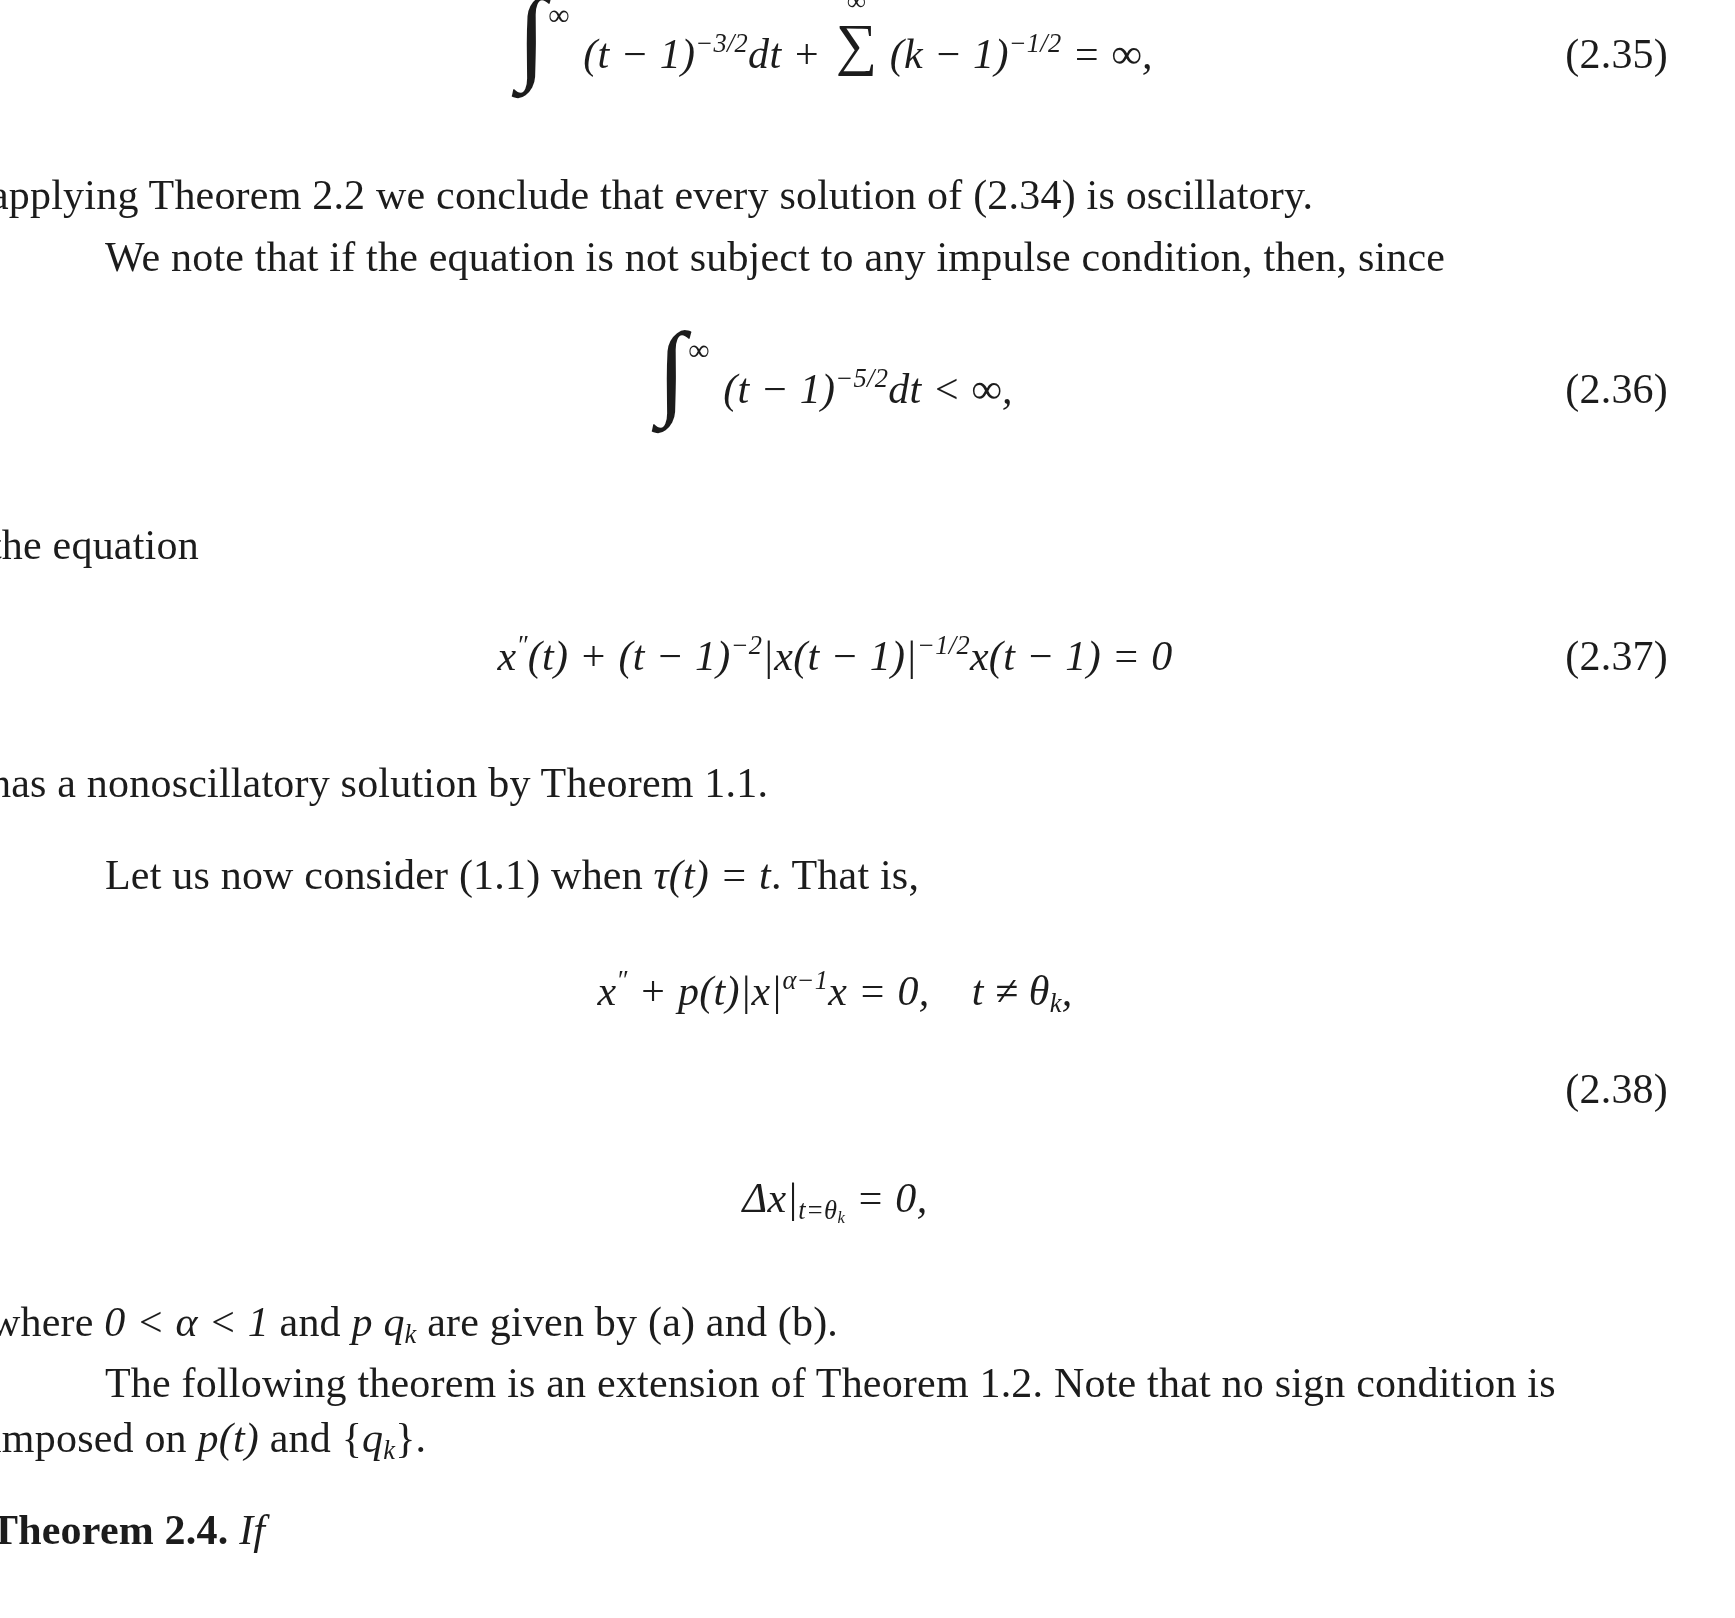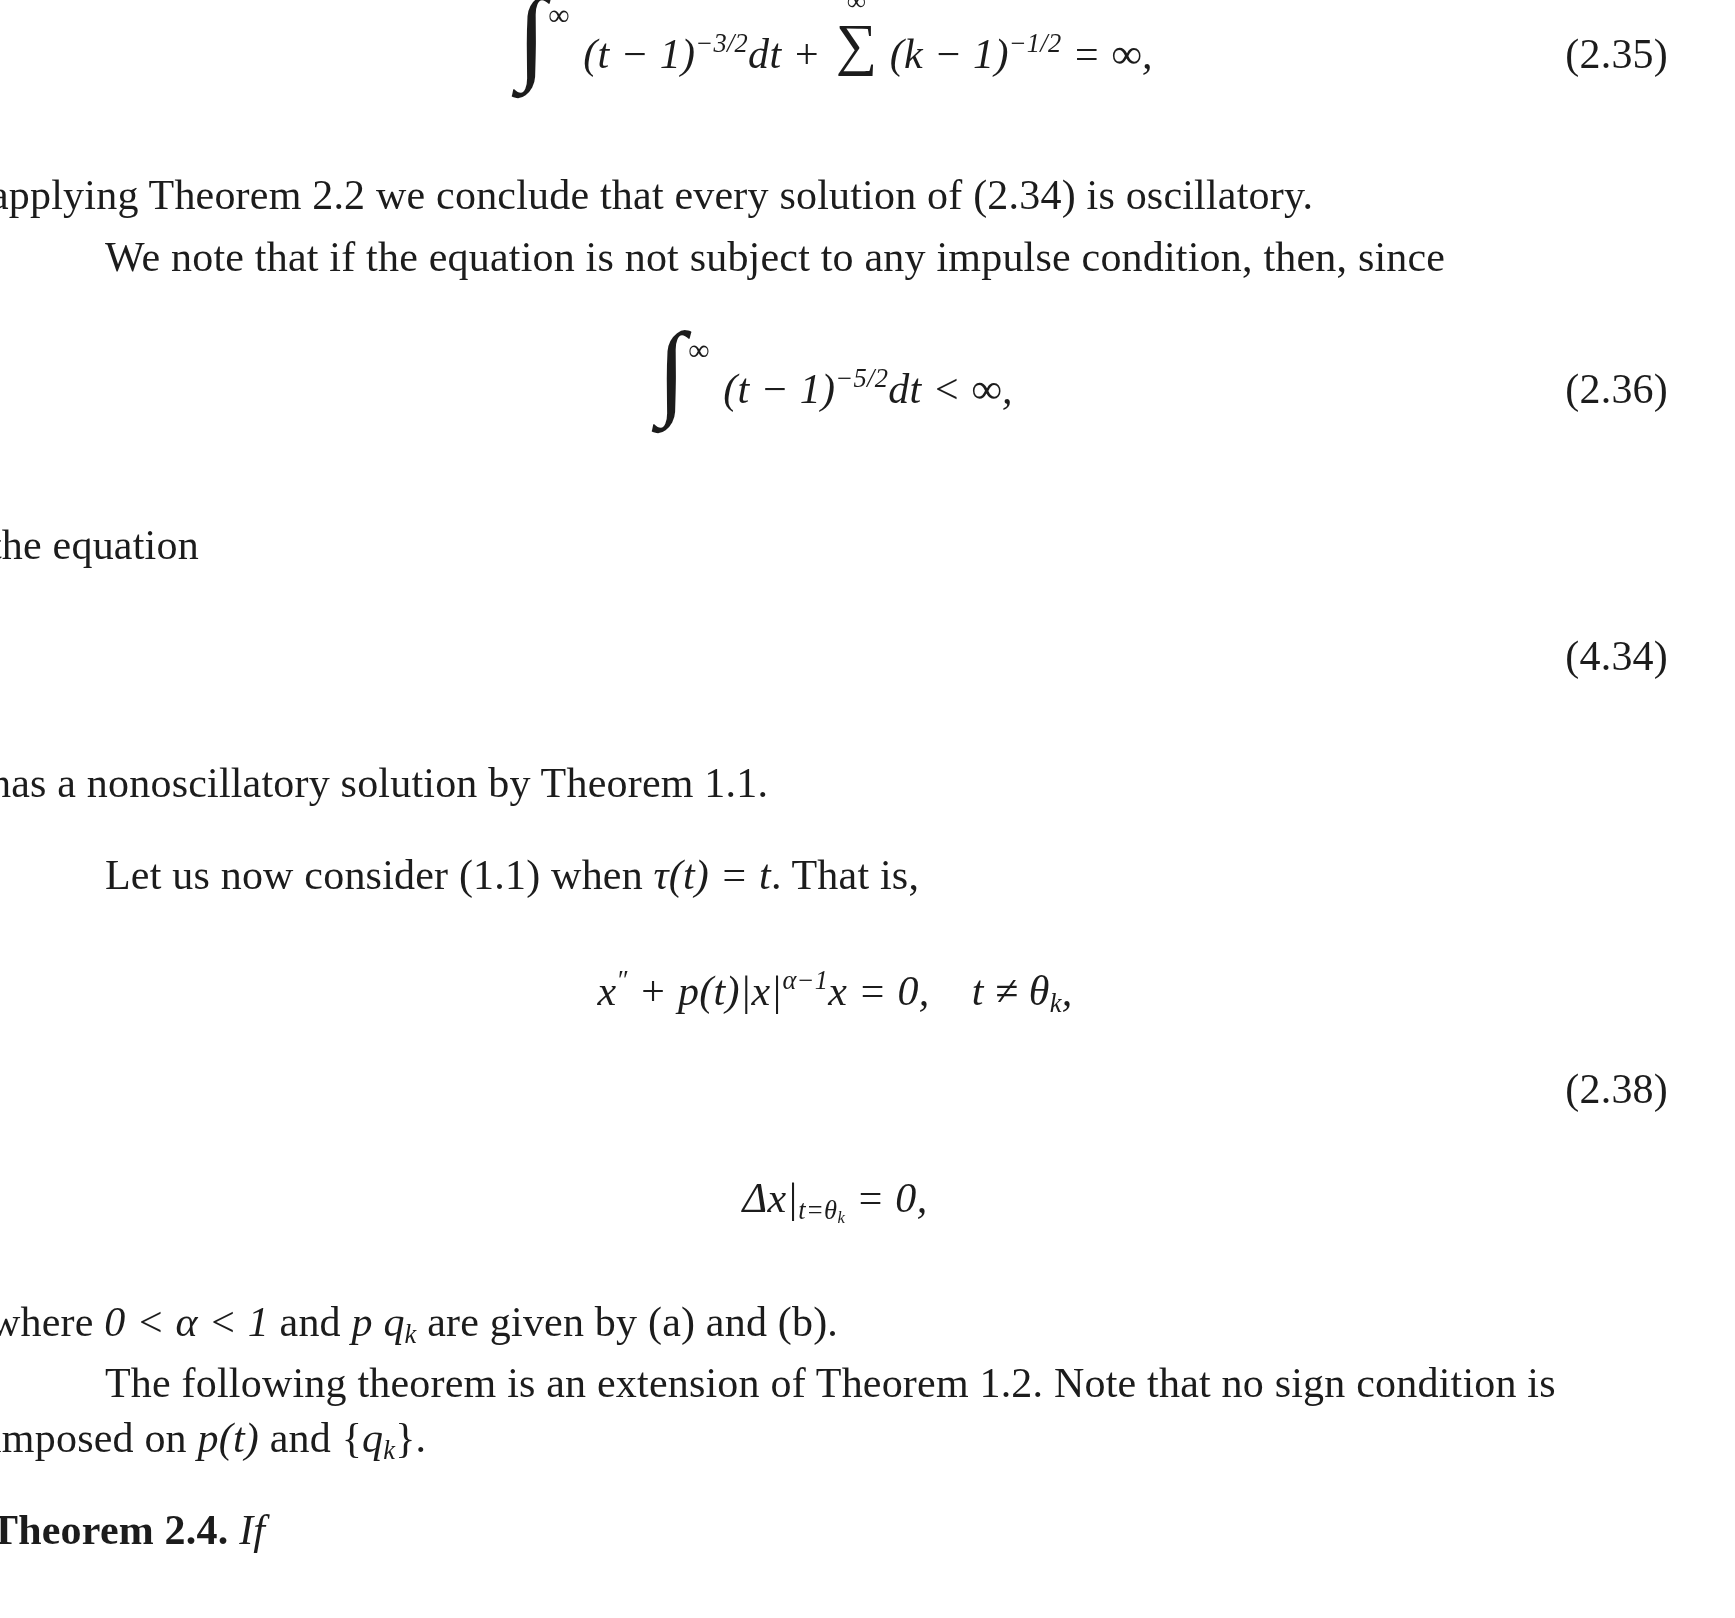--- a/index.html
+++ b/index.html
@@ -125,21 +125,22 @@
   <div class="para indent" style="top:229px">We note that if the equation is not subject to any impulse condition, then, since</div>
 
   <div class="eqrow" style="top:364px">
     <span class="math"><span class="intop"><span class="int-glyph">∫</span><span class="int-lim">∞</span></span>(t − 1)<sup>−5/2</sup>dt &lt; ∞,</span>
     <span class="eqnum">(2.36)</span>
   </div>
 
   <div class="para" style="top:517px">the equation</div>
 
   <div class="eqrow" style="top:631px">
-    <span class="eqnum">(4.34)</span>
+    <span class="math">x<sup>″</sup>(t) + (t − 1)<sup>−2</sup>|x(t − 1)|<sup>−1/2</sup>x(t − 1) = 0</span>
+    <span class="eqnum">(2.37)</span>
   </div>
 
   <div class="para" style="top:755px">has a nonoscillatory solution by Theorem 1.1.</div>
   <div class="para indent" style="top:847px">Let us now consider (1.1) when <span class="it">τ(t) = t</span>. That is,</div>
 
   <div class="eqrow" style="top:966px">
     <span class="math">x<sup>″</sup> + p(t)|x|<sup>α−1</sup>x = 0, t ≠ θ<sub>k</sub>,</span>
   </div>
   <div class="eqrow" style="top:1064px">
     <span class="eqnum">(2.38)</span>

